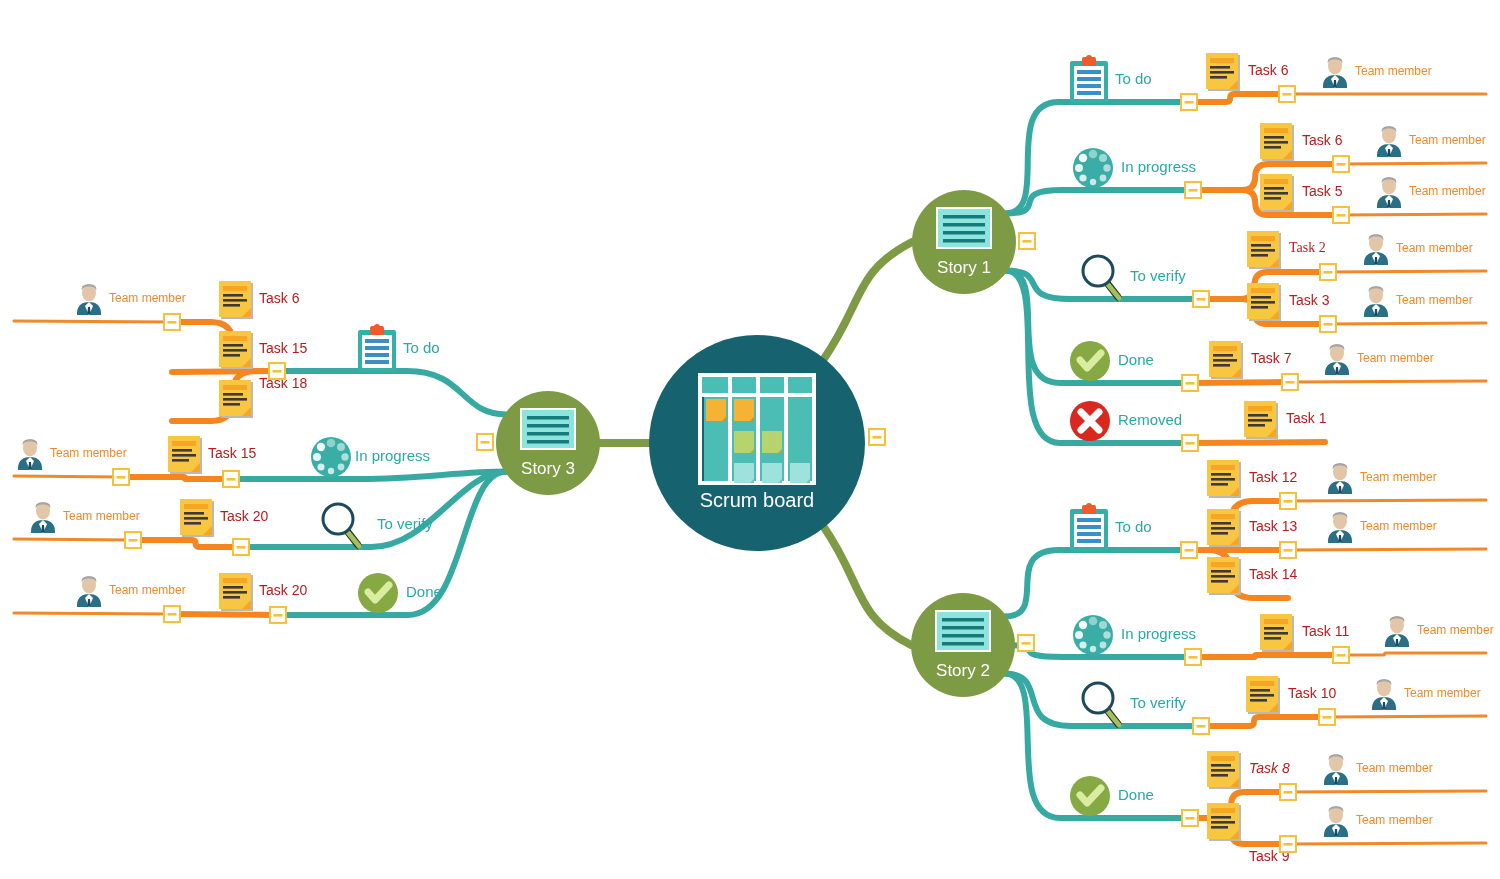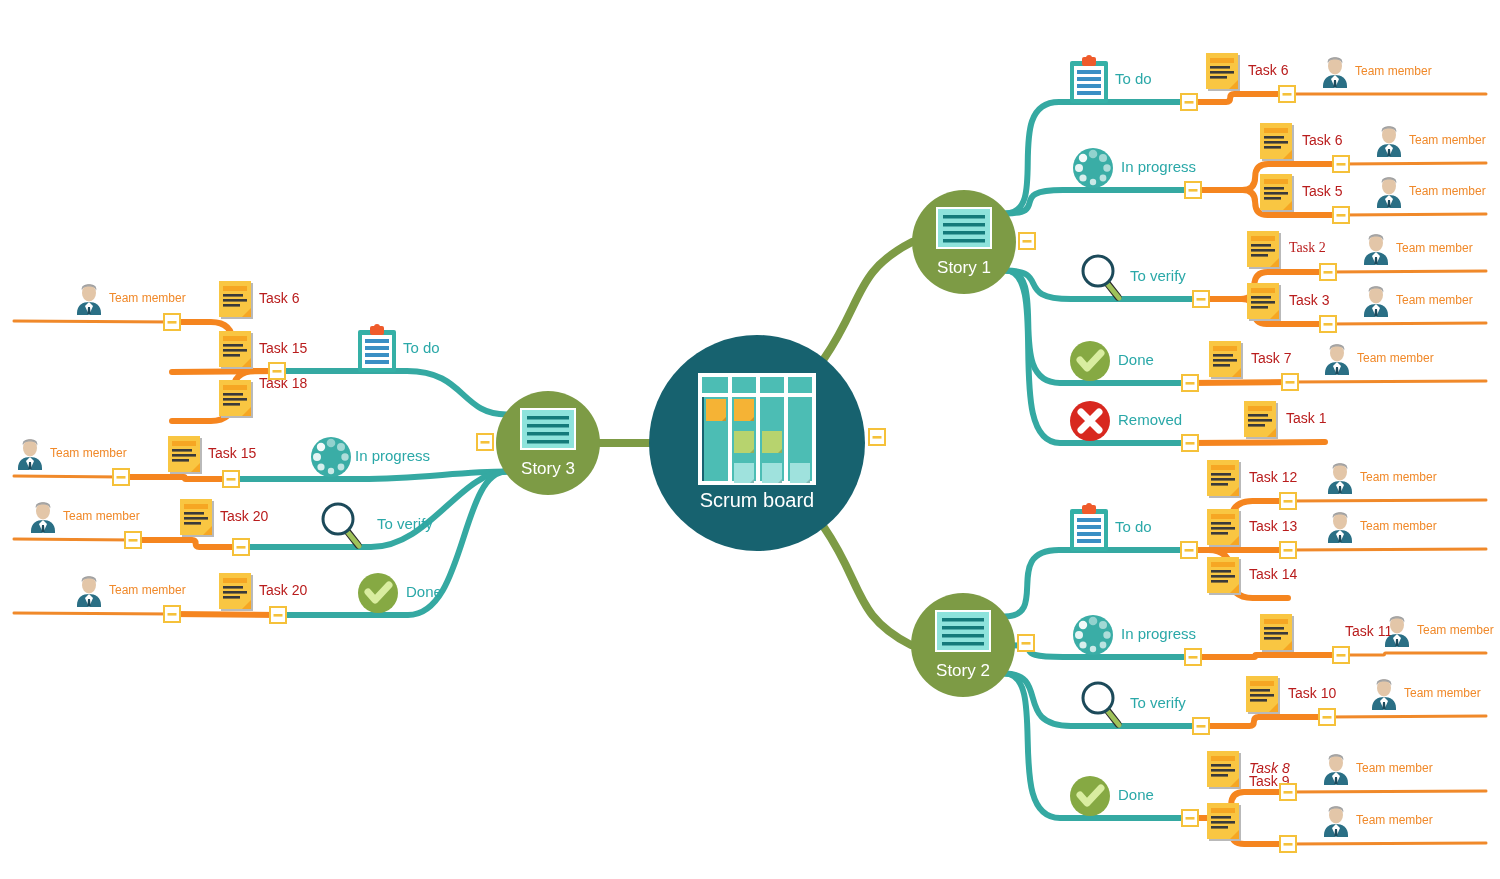--- a/index.html
+++ b/index.html
@@ -433,21 +433,21 @@
       <div class="lbl task-label" style="left: 1249px; top: 566px;">Task 14</div>
       <div class="ico" style="left: 1259px; top: 614px; width: 36px; height: 38px;"><svg width="36" height="38" viewBox="0 0 36 38">
           <rect x="3" y="2" width="32" height="36" fill="#b9b9b9"></rect>
           <rect x="1" y="0" width="32" height="36" fill="#f9c642"></rect>
           <rect x="5" y="5" width="24" height="5" fill="#f6a623"></rect>
           <rect x="5" y="13" width="20" height="2.6" fill="#3a3a3a"></rect>
           <rect x="5" y="18" width="24" height="2.6" fill="#3a3a3a"></rect>
           <rect x="5" y="23" width="17" height="2.6" fill="#3a3a3a"></rect>
           <path d="M 24 36 L 33 36 L 33 27 Z" fill="#f6a623"></path>
         </svg></div>
-      <div class="lbl task-label" style="left: 1345px; top: 623px;">Task 11</div>
+      <div class="lbl task-label" style="left: 1302px; top: 623px;">Task 11</div>
       <div class="ico" style="left: 1382px; top: 613px; width: 30px; height: 36px;"><svg width="30" height="36" viewBox="0 0 30 36">
           <path d="M 3 32 C 3 24 9 21 15 21 C 21 21 27 24 27 32 L 27 34 L 3 34 Z" fill="#2a6f85"></path>
           <path d="M 15 21 L 11 25 L 15 34 L 19 25 Z" fill="#ffffff"></path>
           <path d="M 14 26 L 16 26 L 16.6 33 L 13.4 33 Z" fill="#1b4a5c"></path>
           <ellipse cx="15" cy="12" rx="7" ry="8.5" fill="#e3c6a8"></ellipse>
           <path d="M 8 10 C 8 3 22 3 22 10 L 22 7 C 22 2 8 2 8 7 Z" fill="#9b9b9b"></path>
           <path d="M 7.6 9.5 C 7.6 4 22.4 4 22.4 9.5 L 22.4 8 C 22.4 3 7.6 3 7.6 8 Z" fill="#a8a8a8"></path>
         </svg></div>
       <div class="lbl member-label" style="left: 1417px; top: 623px;">Team member</div>
       <div class="ico" style="left: 1245px; top: 676px; width: 36px; height: 38px;"><svg width="36" height="38" viewBox="0 0 36 38">
@@ -490,21 +490,21 @@
       <div class="lbl member-label" style="left: 1356px; top: 761px;">Team member</div>
       <div class="ico" style="left: 1206px; top: 803px; width: 36px; height: 38px;"><svg width="36" height="38" viewBox="0 0 36 38">
           <rect x="3" y="2" width="32" height="36" fill="#b9b9b9"></rect>
           <rect x="1" y="0" width="32" height="36" fill="#f9c642"></rect>
           <rect x="5" y="5" width="24" height="5" fill="#f6a623"></rect>
           <rect x="5" y="13" width="20" height="2.6" fill="#3a3a3a"></rect>
           <rect x="5" y="18" width="24" height="2.6" fill="#3a3a3a"></rect>
           <rect x="5" y="23" width="17" height="2.6" fill="#3a3a3a"></rect>
           <path d="M 24 36 L 33 36 L 33 27 Z" fill="#f6a623"></path>
         </svg></div>
-      <div class="lbl task-label" style="left: 1249px; top: 764px; margin-top: 9px;">Task 9</div>
+      <div class="lbl task-label" style="left: 1249px; top: 839px; margin-top: 9px;">Task 9</div>
       <div class="ico" style="left: 1321px; top: 803px; width: 30px; height: 36px;"><svg width="30" height="36" viewBox="0 0 30 36">
           <path d="M 3 32 C 3 24 9 21 15 21 C 21 21 27 24 27 32 L 27 34 L 3 34 Z" fill="#2a6f85"></path>
           <path d="M 15 21 L 11 25 L 15 34 L 19 25 Z" fill="#ffffff"></path>
           <path d="M 14 26 L 16 26 L 16.6 33 L 13.4 33 Z" fill="#1b4a5c"></path>
           <ellipse cx="15" cy="12" rx="7" ry="8.5" fill="#e3c6a8"></ellipse>
           <path d="M 8 10 C 8 3 22 3 22 10 L 22 7 C 22 2 8 2 8 7 Z" fill="#9b9b9b"></path>
           <path d="M 7.6 9.5 C 7.6 4 22.4 4 22.4 9.5 L 22.4 8 C 22.4 3 7.6 3 7.6 8 Z" fill="#a8a8a8"></path>
         </svg></div>
       <div class="lbl member-label" style="left: 1356px; top: 813px;">Team member</div>
       <div class="ico" style="left: 218px; top: 281px; width: 36px; height: 38px;"><svg width="36" height="38" viewBox="0 0 36 38">

